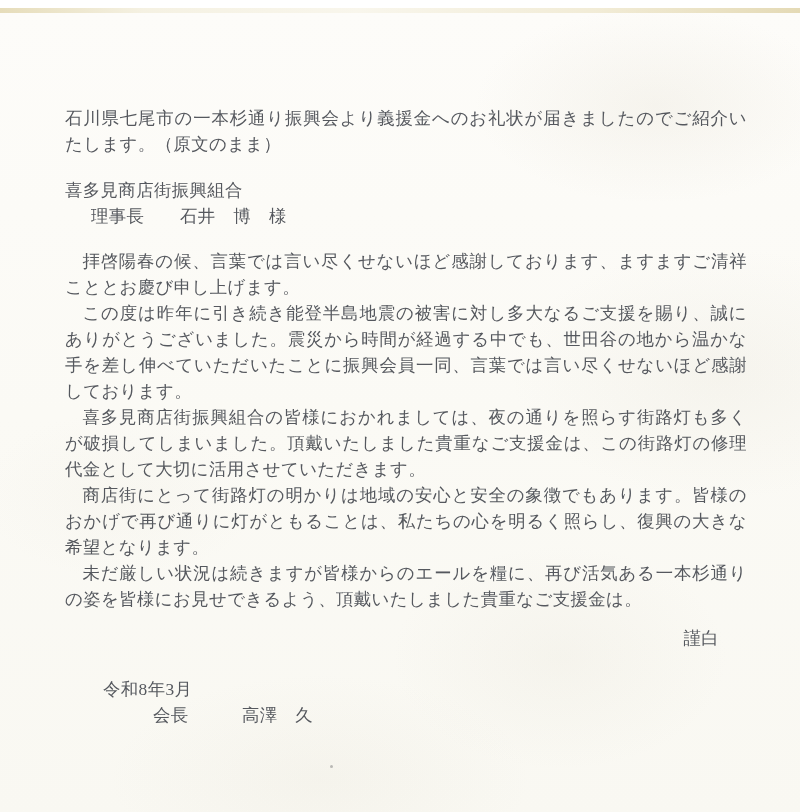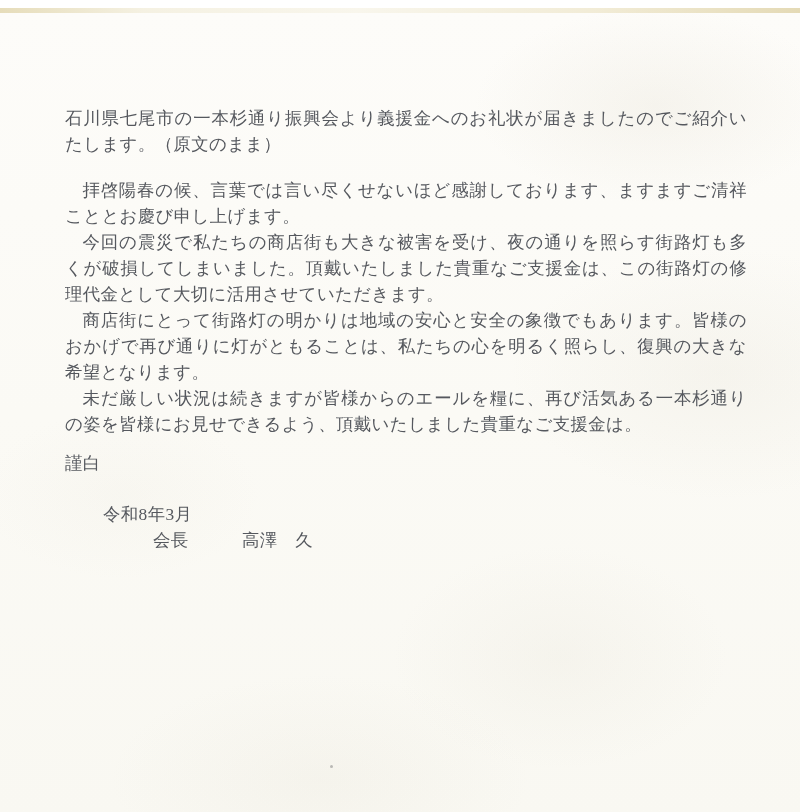--- a/index.html
+++ b/index.html
@@ -58,21 +58,21 @@
   }
   .recipient-title {
     padding-left: 26px;
   }
   .body-paragraphs p {
     margin: 0;
     text-indent: 1em;
   }
   .closing {
     margin-top: 13px;
-    text-align: left;
+    text-align: right;
     padding-right: 28px;
   }
   .signature {
     margin-top: 25px;
   }
   .sig-date { padding-left: 38px; }
   .sig-org  { padding-left: 73px; }
   .sig-name { padding-left: 88px; }
   .speck {
     position: absolute;
@@ -87,24 +87,29 @@
 </head>
 <body>
 
 <div class="page">
   <div class="scan-edge-top"></div>
 
   <div class="content">
 
     <p class="intro">石川県七尾市の一本杉通り振興会より義援金へのお礼状が届きましたのでご紹介いたします。（原文のまま）</p>
 
+    <div class="recipient">
+      <div class="recipient-org">喜多見商店街振興組合</div>
+      <div class="recipient-title">理事長　　石井　博　様</div>
+    </div>
 
     <div class="body-paragraphs">
       <p>拝啓陽春の候、言葉では言い尽くせないほど感謝しております、ますますご清祥こととお慶び申し上げます。</p>
-      <p>今回の震災で私たちの商店街も大きな被害を受け、夜の通りを照らす街路灯も多くが破損してしまいました。頂戴いたしました貴重なご支援金は、この街路灯の修理代金として大切に活用させていただきます。</p>
+      <p>この度は昨年に引き続き能登半島地震の被害に対し多大なるご支援を賜り、誠にありがとうございました。震災から時間が経過する中でも、世田谷の地から温かな手を差し伸べていただいたことに振興会員一同、言葉では言い尽くせないほど感謝しております。</p>
+      <p>喜多見商店街振興組合の皆様におかれましては、夜の通りを照らす街路灯も多くが破損してしまいました。頂戴いたしました貴重なご支援金は、この街路灯の修理代金として大切に活用させていただきます。</p>
       <p>商店街にとって街路灯の明かりは地域の安心と安全の象徴でもあります。皆様のおかげで再び通りに灯がともることは、私たちの心を明るく照らし、復興の大きな希望となります。</p>
       <p>未だ厳しい状況は続きますが皆様からのエールを糧に、再び活気ある一本杉通りの姿を皆様にお見せできるよう、頂戴いたしました貴重なご支援金は。</p>
     </div>
 
     <div class="closing">謹白</div>
 
     <div class="signature">
       <div class="sig-date">令和8年3月</div>
       <div class="sig-name">会長　　　高澤　久</div>
     </div>

